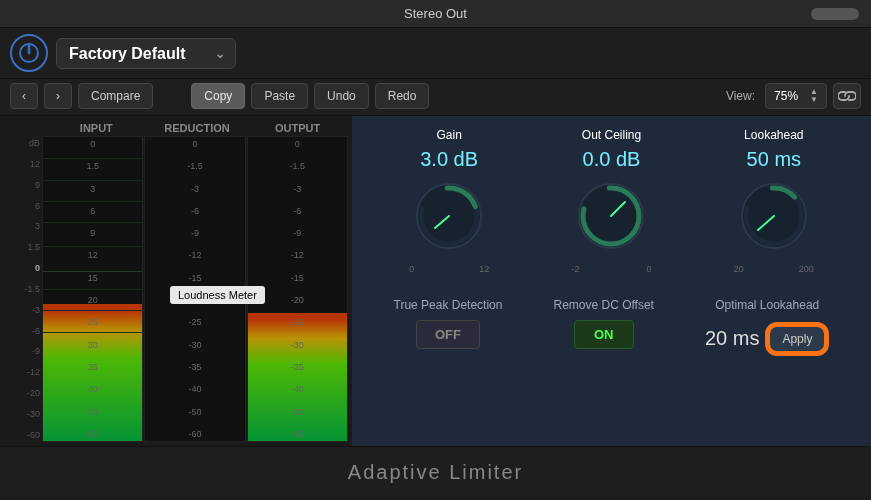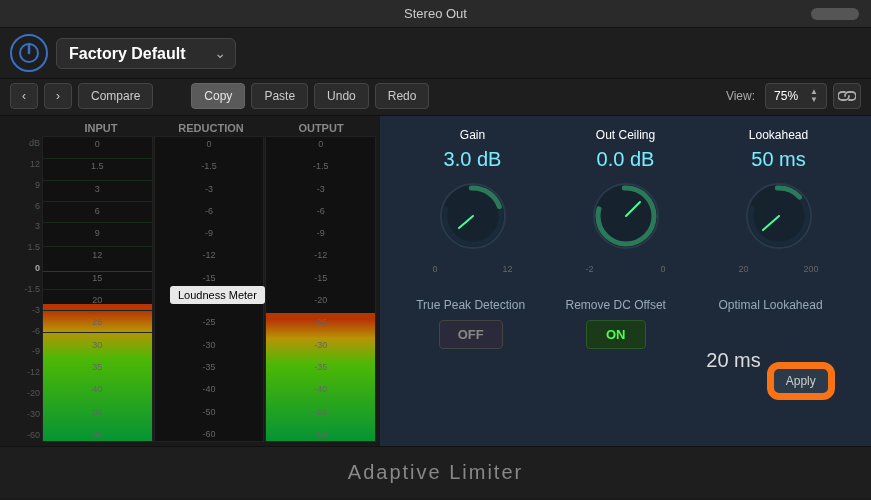--- a/index.html
+++ b/index.html
@@ -166,21 +166,21 @@
     }
 
     
     .main-content {
       display: flex;
       height: calc(500px - 28px - 52px - 38px - 52px);
     }
 
     
     .meter-section {
-      width: 380px;
+      width: 352px;
       background: #1a1a1a;
       padding: 0;
       display: flex;
       flex-direction: column;
     }
     .loudness-popup {
       position: absolute;
       background: #e8e8e8;
       color: #000;
       font-size: 11px;
@@ -285,27 +285,26 @@
       gap: 6px;
       margin-top: 2px;
     }
     .lookahead-val {
       color: #ddd;
       font-size: 20px;
       font-weight: 300;
     }
     .apply-btn {
       background: #2c3a4a;
-      border: 7px solid #f97316;
+      border: 5px solid #f97316;
       border-radius: 12px;
       color: #ccc;
       font-size: 12px;
       padding: 5px 12px;
       cursor: pointer;
-      margin-top: 40px;
     }
 
     
     .bottom-bar {
       background: #1e1e1e;
       height: 52px;
       display: flex;
       align-items: center;
       justify-content: center;
       border-top: 1px solid #111;

